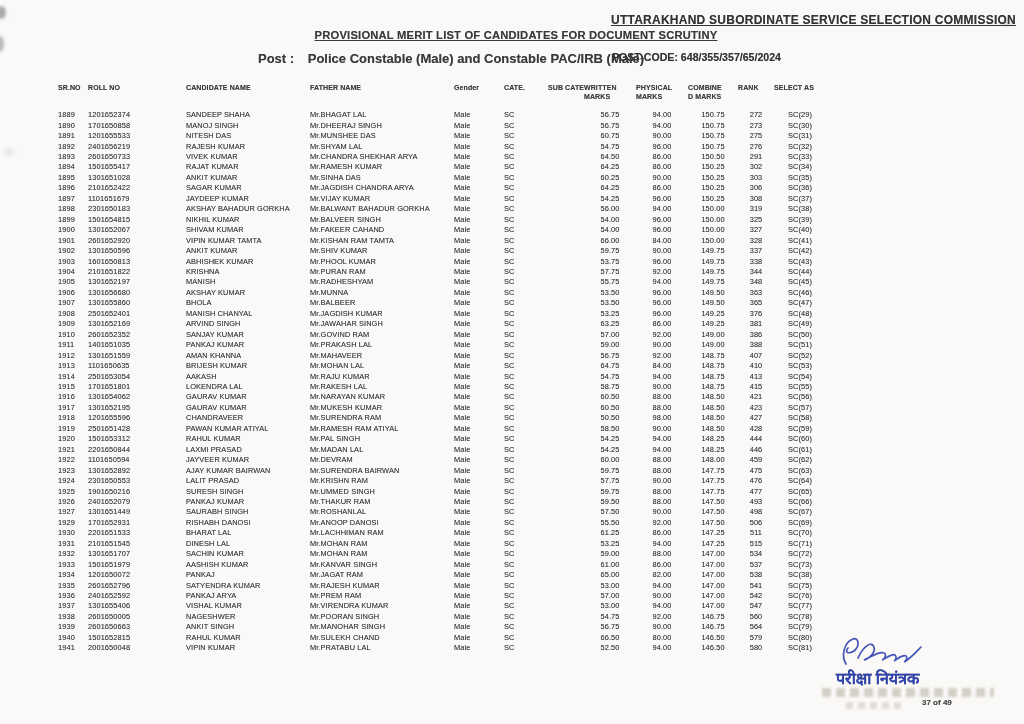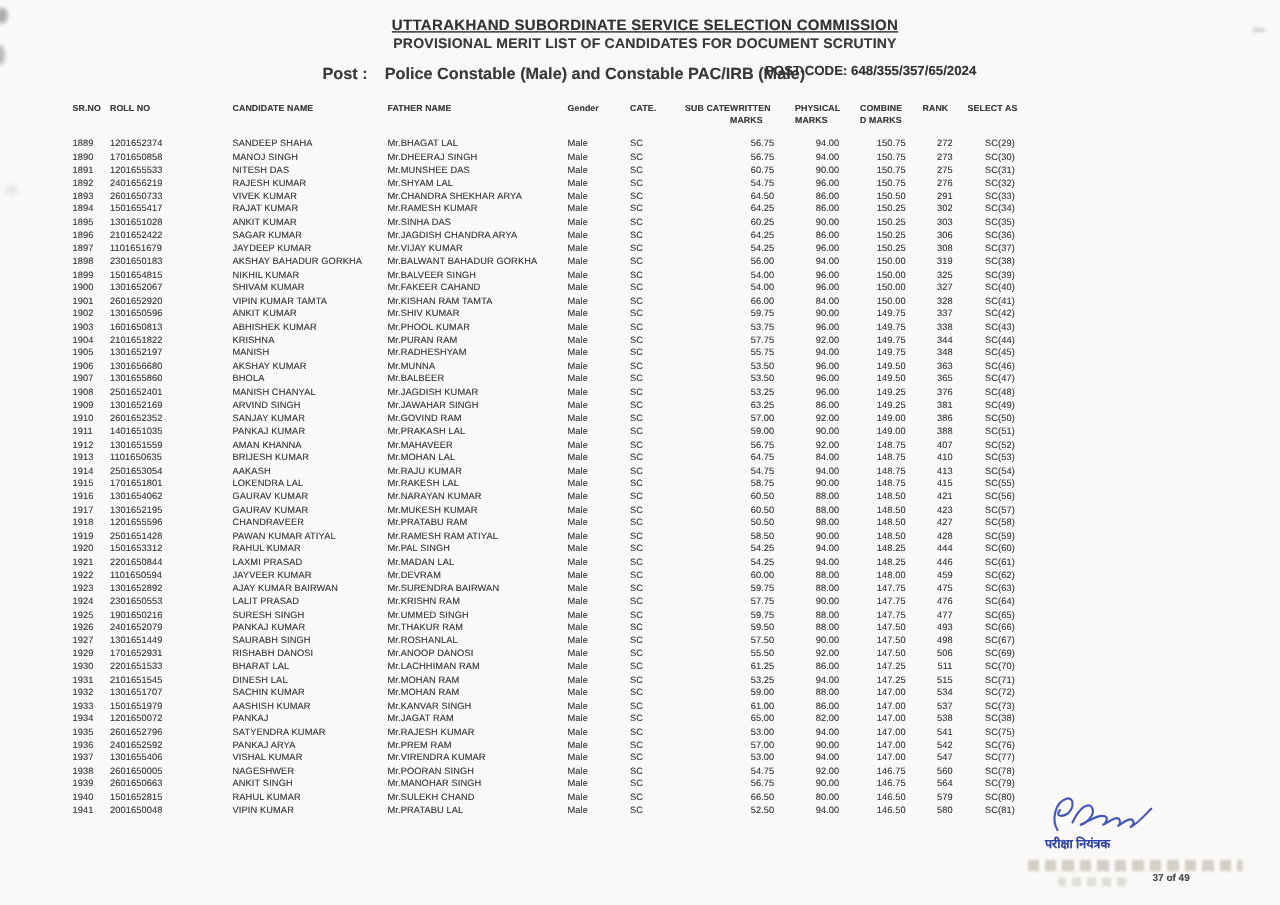--- a/index.html
+++ b/index.html
@@ -6,27 +6,27 @@
   #page{
     position:relative;width:1024px;height:724px;overflow:hidden;
     background:#faf9f7;
     font-family:"Liberation Sans",sans-serif;
     color:#3a3a3a;
   }
   
   #page *{text-shadow:0 0 .5px rgba(70,70,70,.55);}
 
   .doc-title{
-    position:absolute;top:13px;left:16px;width:1000px;text-align:center;
+    position:absolute;top:13px;left:16px;width:1000px;text-align:right;
     font-size:12px;font-weight:bold;letter-spacing:.25px;color:#333;
   }
   .doc-title span{text-decoration:underline;}
   .doc-subtitle{
     position:absolute;top:29px;left:16px;width:1000px;text-align:center;
-    font-size:11.2px;font-weight:bold;letter-spacing:.2px;color:#3a3a3a;
+    font-size:11.2px;font-weight:bold;letter-spacing:.2px;color:#3a3a3a;text-decoration:underline;
   }
   .post-line{
     position:absolute;top:51px;left:258px;
     font-size:13px;font-weight:bold;color:#3a3a3a;white-space:nowrap;
   }
   .post-line .post-label{margin-right:10px;}
   .post-code{
     position:absolute;top:51px;left:612px;
     font-size:10.6px;font-weight:bold;color:#333;white-space:nowrap;
   }
@@ -61,21 +61,21 @@
   th.col-combined,td.col-combined,
   th.col-rank,td.col-rank,
   th.col-select,td.col-select{text-align:center;}
 
   
   .signature{
     position:absolute;left:836px;top:634px;width:92px;height:36px;
   }
   .sig-caption{
     position:absolute;left:836px;top:667px;
-    font-size:10px;font-weight:bold;color:#2f43ae;
+    font-size:16px;font-weight:bold;color:#2f43ae;
     text-shadow:0 0 .7px rgba(47,67,174,.6);white-space:nowrap;
   }
   .stamp-faint{
     position:absolute;left:822px;top:688px;width:172px;height:9px;
     background:repeating-linear-gradient(90deg,
       rgba(160,150,132,.55) 0 9px, rgba(160,150,132,0) 9px 14px);
     filter:blur(.8px);opacity:.75;
   }
   .stamp-faint2{
     position:absolute;left:846px;top:702px;width:56px;height:7px;
@@ -559,21 +559,21 @@
           <td class="col-written">60.50</td>
           <td class="col-physical">88.00</td>
           <td class="col-combined">148.50</td>
           <td class="col-rank">423</td>
           <td class="col-select">SC(57)</td>
         </tr>
         <tr>
           <td class="col-sr">1918</td>
           <td class="col-roll">1201655596</td>
           <td class="col-name">CHANDRAVEER</td>
-          <td class="col-father">Mr.PRATABU RAM</td>
+          <td class="col-father">Mr.SURENDRA RAM</td>
           <td class="col-gender">Male</td>
           <td class="col-cate">SC</td>
           <td class="col-subcate"></td>
           <td class="col-written">50.50</td>
           <td class="col-physical">98.00</td>
           <td class="col-combined">148.50</td>
           <td class="col-rank">427</td>
           <td class="col-select">SC(58)</td>
         </tr>
         <tr>

